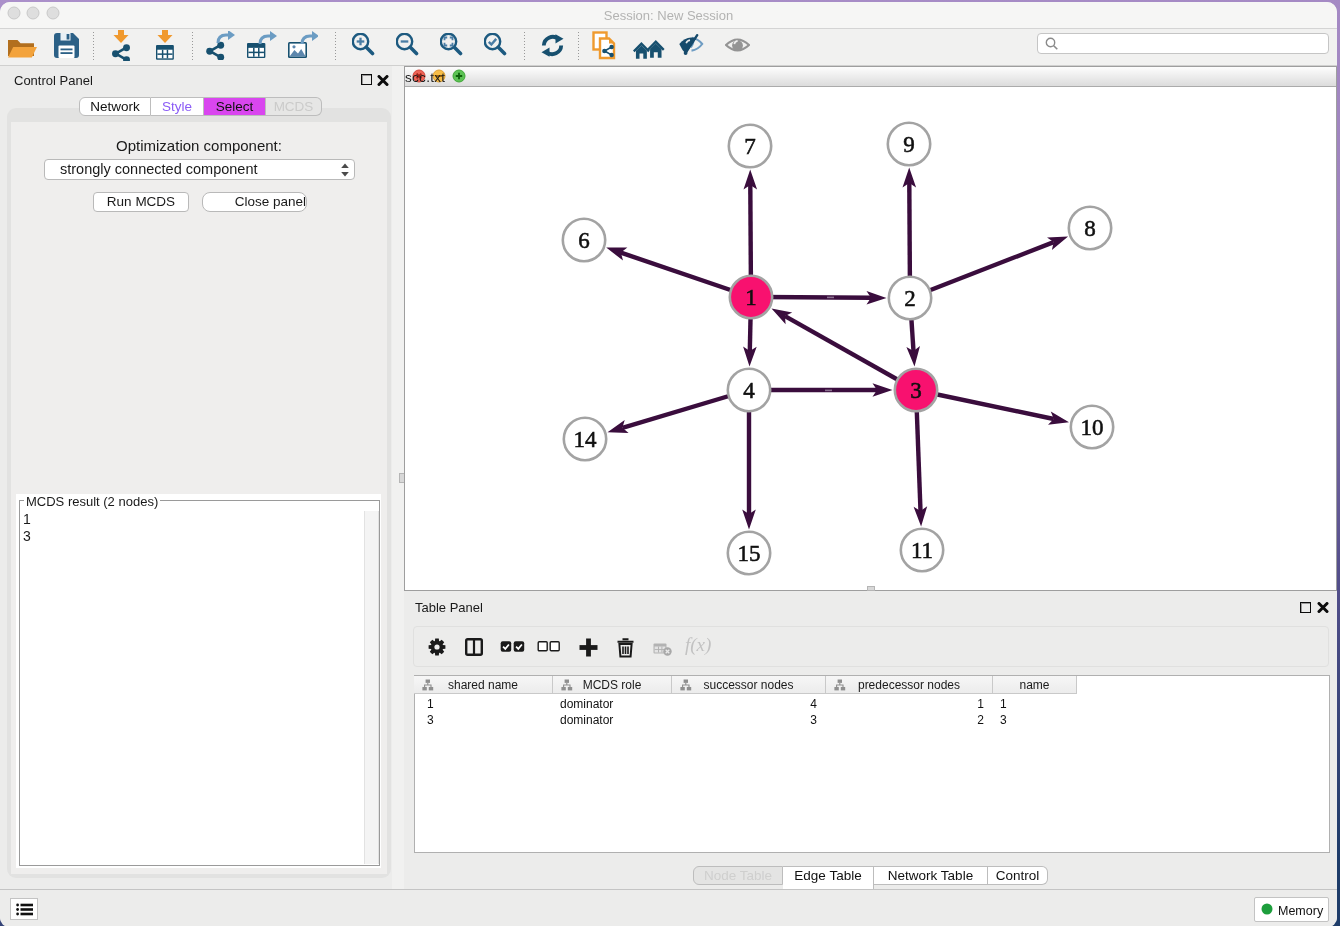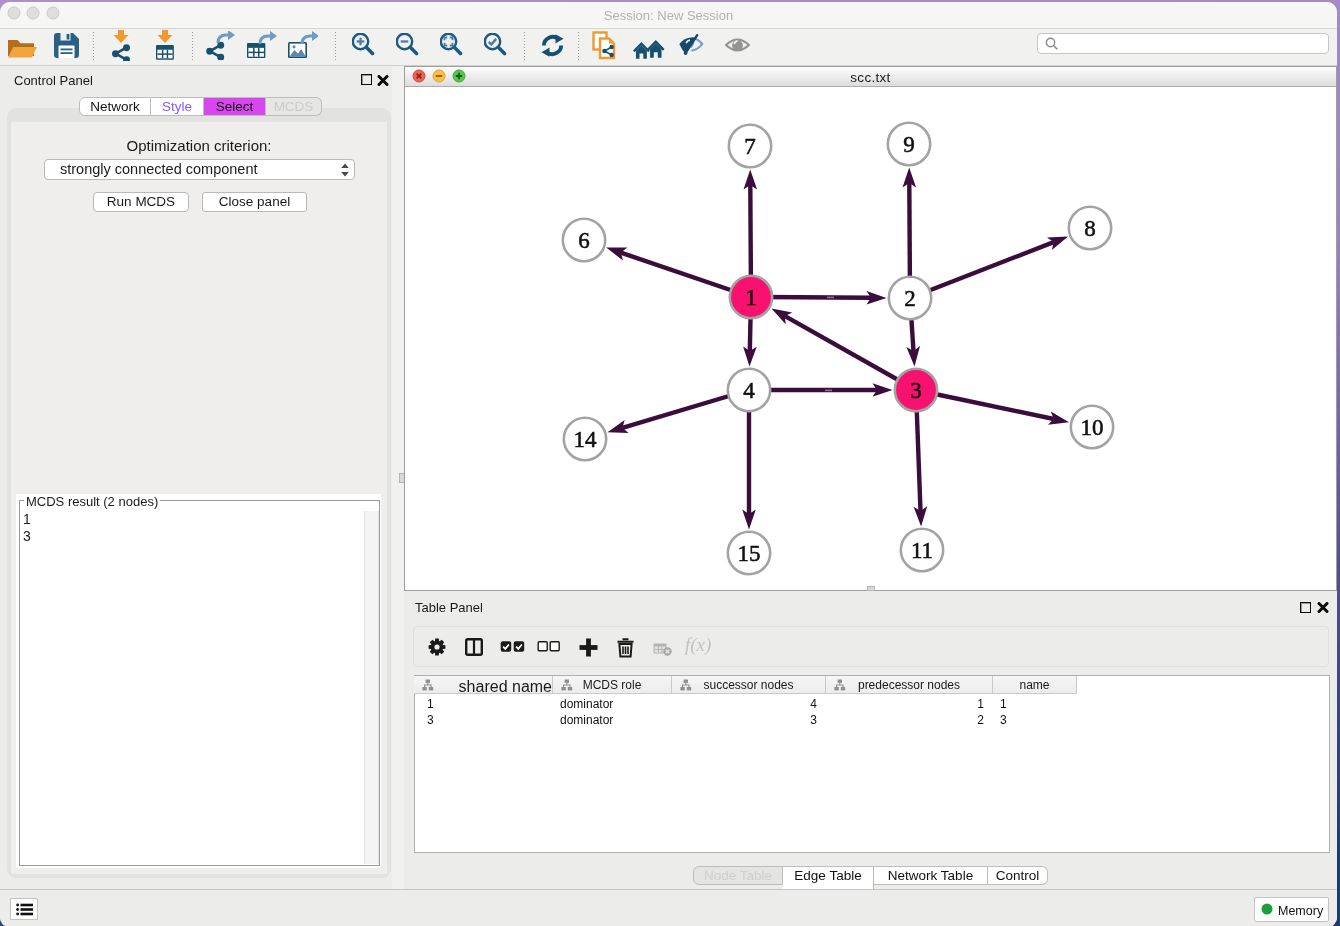--- a/index.html
+++ b/index.html
@@ -179,29 +179,29 @@
 <div style="position:absolute;left:361px;top:74px;width:11px;height:11px;border:1.8px solid #0c0c0c;box-sizing:border-box;box-shadow:1px 1px 0 #9a9a9a inset"></div>
 <svg style="position:absolute;left:377px;top:74.5px" width="12" height="11" viewBox="0 0 12 11">
     <path d="M2,1.5 L10,9.5 M10,1.5 L2,9.5" stroke="#0c0c0c" stroke-width="3" stroke-linecap="round"></path>
   </svg>
 <div class="abs" style="left:7px;top:108px;width:384px;height:770px;background:#e2e2e1;border-radius:9px"></div>
 <div class="abs" style="left:11px;top:122px;width:376px;height:752px;background:#efeeed"></div>
 <div style="position:absolute;left:79px;top:97px;width:72px;height:19px;background:#fff;border:1px solid #bdbdbd;border-left:1px solid #bdbdbd;box-sizing:border-box;border-radius:6px 0 0 6px;text-align:center;font-size:13.5px;line-height:18px;color:#111">Network</div>
 <div style="position:absolute;left:151px;top:97px;width:53px;height:19px;background:#fff;border:1px solid #bdbdbd;border-left:none;box-sizing:border-box;text-align:center;font-size:13.5px;line-height:18px;color:#8b5cf6">Style</div>
 <div style="position:absolute;left:204px;top:97px;width:62px;height:19px;background:#d946ef;border:1px solid #bdbdbd;border-left:none;box-sizing:border-box;text-align:center;font-size:13.5px;line-height:18px;color:#111">Select</div>
 <div style="position:absolute;left:266px;top:97px;width:56px;height:19px;background:#e6e6e5;border:1px solid #bdbdbd;border-left:none;box-sizing:border-box;border-radius:0 6px 6px 0;text-align:center;font-size:13.5px;line-height:18px;color:#cbcbca">MCDS</div>
-<div class="abs" style="left:0px;top:137px;width:398px;text-align:center;font-size:15px;color:#1a1a1a">Optimization criterion:</div>
+<div class="abs" style="left:0px;top:137px;width:398px;text-align:center;font-size:15px;color:#1a1a1a">Optimization component:</div>
 <div class="abs" style="left:44px;top:159px;width:311px;height:21px;background:#fff;border:1px solid #b9b9b9;border-radius:4px;box-sizing:border-box"></div>
 <div class="abs" style="left:60px;top:161px;font-size:14.5px;color:#1a1a1a">strongly connected component</div>
 <svg style="position:absolute;left:340px;top:163px" width="10" height="14" viewBox="0 0 10 14">
     <path d="M5,0.5 L8.8,5 H1.2 Z" fill="#4a4a4a"></path>
     <path d="M5,13.5 L8.8,9 H1.2 Z" fill="#4a4a4a"></path>
   </svg>
 <div class="abs" style="left:93px;top:192px;width:96px;height:20px;background:#fff;border:1px solid #b9b9b9;border-radius:4px;box-sizing:border-box;text-align:center;font-size:13.5px;line-height:18px;color:#1a1a1a">Run MCDS</div>
-<div class="abs" style="left:202px;top:192px;width:105px;height:20px;background:#fff;border:1px solid #b9b9b9;border-radius:3px;box-sizing:border-box;text-align:center;font-size:13.5px;line-height:18px;color:#1a1a1a">Close panel</div>
+<div class="abs" style="left:202px;top:192px;width:105px;height:20px;background:#fff;border:1px solid #b9b9b9;border-radius:8px;box-sizing:border-box;text-align:right;font-size:13.5px;line-height:18px;color:#1a1a1a">Close panel</div>
 
 <div class="abs" style="left:16px;top:494px;width:365px;height:374px;background:#fff"></div>
 <div class="abs" style="left:19px;top:500px;width:359px;height:364px;border:1px solid #9a9a9a"></div>
 <div class="abs" style="left:24px;top:494px;font-size:13px;color:#1a1a1a;background:#fff;padding:0 2px">MCDS result (2 nodes)</div>
 <div class="abs" style="left:23px;top:511px;font-size:14px;line-height:17px;color:#1a1a1a">1<br>3</div>
 <div class="abs" style="left:364px;top:511px;width:15px;height:353px;background:#f4f4f4;border-left:1px solid #e2e2e2;border-right:1px solid #e2e2e2;box-sizing:border-box"></div>
 
 <div class="abs" style="left:392px;top:66px;width:12px;height:823px;background:#f1f1f0"></div>
 <div class="abs" style="left:399px;top:473px;width:6px;height:10px;background:#d8d8d8;border:1px solid #b5b5b5;box-sizing:border-box"></div>
 
@@ -212,21 +212,21 @@
     <path d="M4.6,4.6 L9.4,9.4 M9.4,4.6 L4.6,9.4" stroke="#991f16" stroke-width="1.8"></path>
   </svg>
 <svg style="position:absolute;left:432px;top:69px" width="14" height="14" viewBox="0 0 14 14">
     <circle cx="7" cy="7" r="6" fill="#f6bd47" stroke="#dfa033" stroke-width="1"></circle>
     <path d="M3.8,7 H10.2" stroke="#985e00" stroke-width="1.8"></path>
   </svg>
 <svg style="position:absolute;left:452px;top:69px" width="14" height="14" viewBox="0 0 14 14">
     <circle cx="7" cy="7" r="6" fill="#5cc254" stroke="#3fa637" stroke-width="1"></circle>
     <path d="M3.8,7 H10.2 M7,3.8 V10.2" stroke="#0d600a" stroke-width="1.8"></path>
   </svg>
-<div class="abs" style="left:405px;top:70px;width:931px;text-align:center;font-size:13.5px;letter-spacing:0.3px;color:#1a1a1a">scc.txt</div>
+<div class="abs" style="left:405px;top:70px;width:931px;text-align:left;font-size:13.5px;letter-spacing:0.3px;color:#1a1a1a">scc.txt</div>
 <svg class="abs" style="left:405px;top:87px" width="930" height="503" viewBox="0 0 930 503">
     <line x1="346" y1="210" x2="345.3" y2="98.0" stroke="#3a0d3d" stroke-width="4.4"></line>
     <path d="M345.2,82.5 L352.1,102.5 L345.3,98.0 L338.5,102.5 Z" fill="#3a0d3d"></path>
     <line x1="346" y1="210" x2="215.9" y2="165.6" stroke="#3a0d3d" stroke-width="4.4"></line>
     <path d="M201.2,160.6 L222.4,160.6 L215.9,165.6 L218.0,173.5 Z" fill="#3a0d3d"></path>
     <line x1="346" y1="210" x2="466.0" y2="210.8" stroke="#3a0d3d" stroke-width="4.4"></line>
     <path d="M481.5,210.9 L461.5,217.5 L466.0,210.8 L461.5,203.9 Z" fill="#3a0d3d"></path>
     <line x1="346" y1="210" x2="344.8" y2="264.0" stroke="#3a0d3d" stroke-width="4.4"></line>
     <path d="M344.5,279.5 L338.1,259.4 L344.8,264.0 L351.7,259.7 Z" fill="#3a0d3d"></path>
     <line x1="505" y1="211" x2="504.3" y2="96.0" stroke="#3a0d3d" stroke-width="4.4"></line>
@@ -323,21 +323,21 @@
   </svg>
 <div style="position:absolute;left:685px;top:634px;width:36px;font-family:'Liberation Serif',serif;font-style:italic;font-size:19px;color:#c2c2c2">f(x)</div>
 <div class="abs" style="left:414px;top:675px;width:916px;height:178px;background:#fff;border:1px solid #b0b0b0;box-sizing:border-box"></div>
 <div style="position:absolute;left:414px;top:676px;width:139px;height:18px;background:linear-gradient(#f6f6f6,#ececec);border-right:1px solid #c9c9c9;border-bottom:1px solid #c9c9c9;box-sizing:border-box">
     <svg style="position:absolute;left:8px;top:3px" width="12" height="12" viewBox="0 0 12 12">
       <rect x="3.6" y="0.5" width="4.4" height="3.4" fill="#8f8f8f"></rect>
       <path d="M5.8,3.9 V6 M2.6,8.2 V6 H9 V8.2" fill="none" stroke="#8f8f8f" stroke-width="1.1"></path>
       <rect x="0.4" y="8" width="4.4" height="3.4" fill="#8f8f8f"></rect>
       <rect x="6.8" y="8" width="4.4" height="3.4" fill="#8f8f8f"></rect>
     </svg>
-    <div style="position:absolute;left:0;right:0;top:2px;text-align:right;font-size:16px;color:#1a1a1a">shared name</div>
+    <div style="position:absolute;left:0;right:0;top:2px;text-align:center;font-size:12px;color:#1a1a1a">shared name</div>
   </div>
 <div style="position:absolute;left:553px;top:676px;width:119px;height:18px;background:linear-gradient(#f6f6f6,#ececec);border-right:1px solid #c9c9c9;border-bottom:1px solid #c9c9c9;box-sizing:border-box">
     <svg style="position:absolute;left:8px;top:3px" width="12" height="12" viewBox="0 0 12 12">
       <rect x="3.6" y="0.5" width="4.4" height="3.4" fill="#8f8f8f"></rect>
       <path d="M5.8,3.9 V6 M2.6,8.2 V6 H9 V8.2" fill="none" stroke="#8f8f8f" stroke-width="1.1"></path>
       <rect x="0.4" y="8" width="4.4" height="3.4" fill="#8f8f8f"></rect>
       <rect x="6.8" y="8" width="4.4" height="3.4" fill="#8f8f8f"></rect>
     </svg>
     <div style="position:absolute;left:0;right:0;top:2px;text-align:center;font-size:12px;color:#1a1a1a">MCDS role</div>
   </div>

